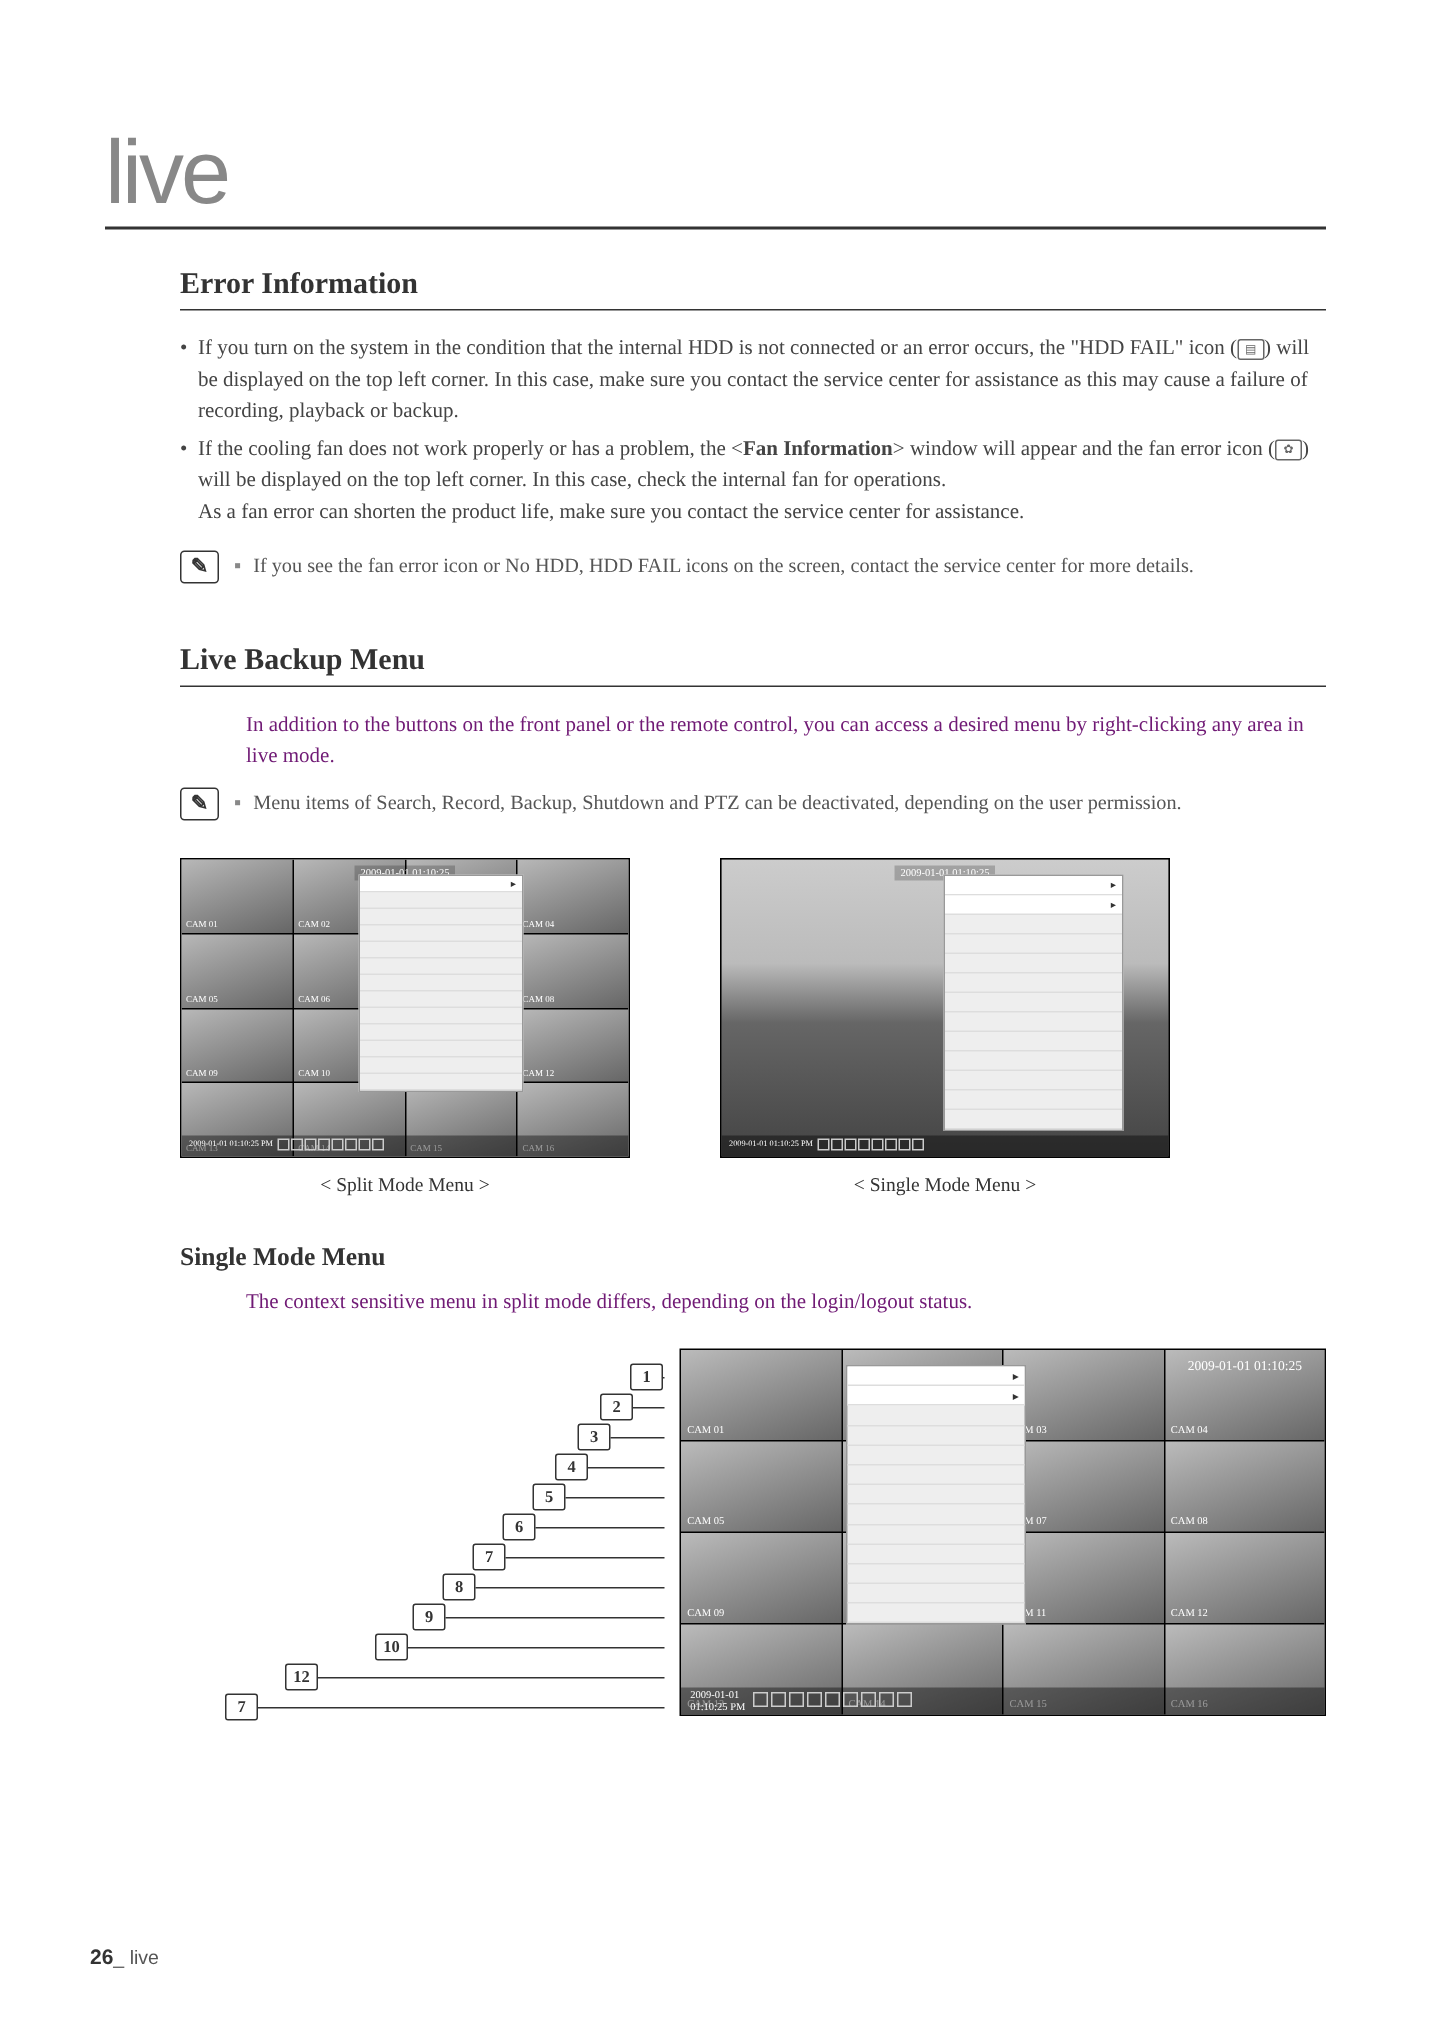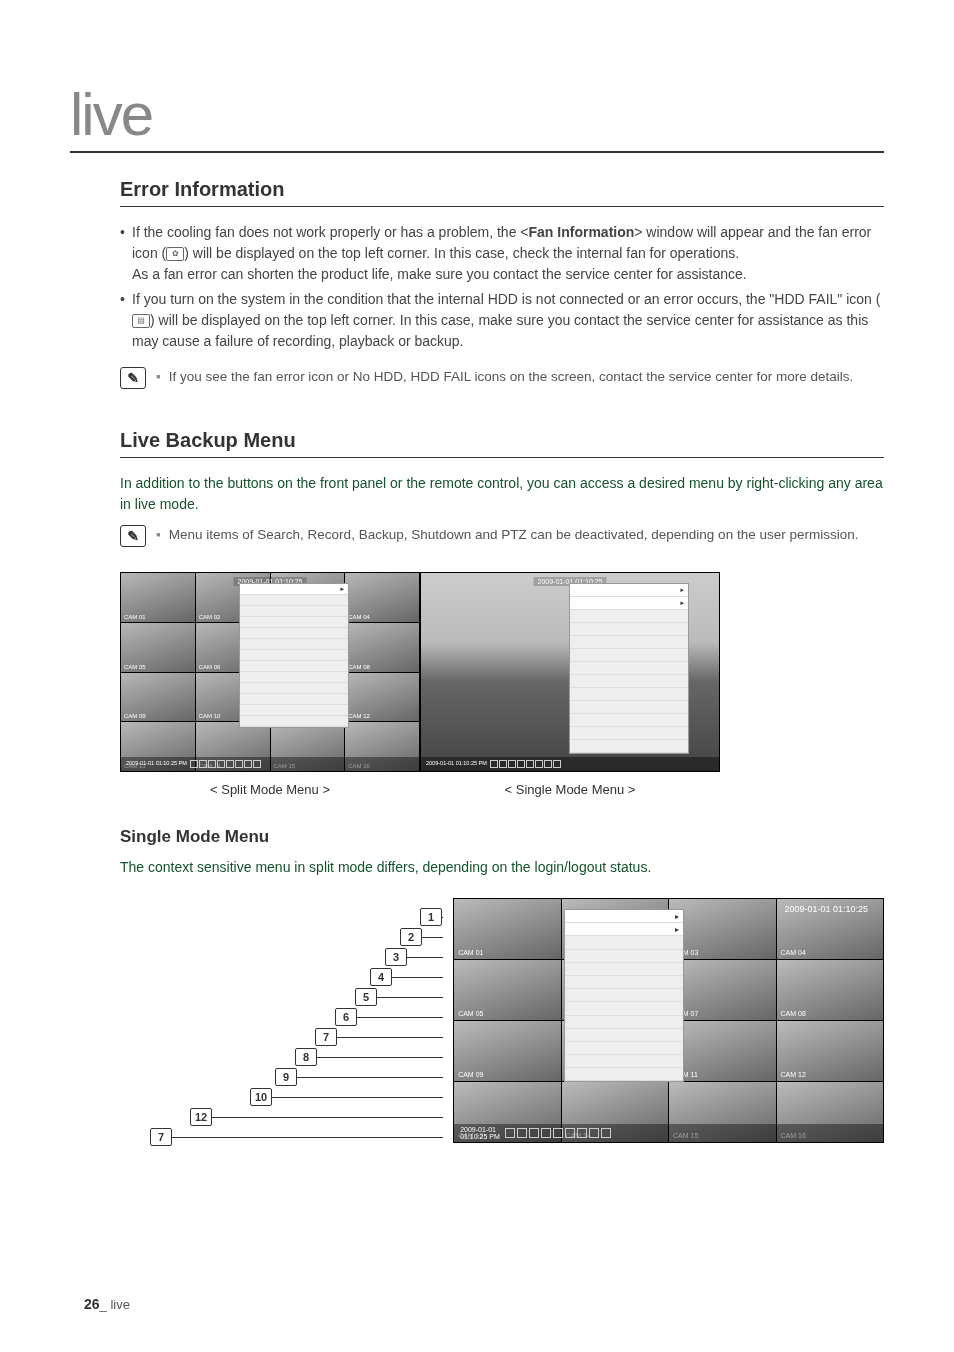--- a/index.html
+++ b/index.html
@@ -24,20 +24,21 @@
       margin-bottom: 2px;
       font-family: "Helvetica Neue", Arial, sans-serif;
     }
     .hr-thick {
       border: none;
       border-top: 2px solid #333;
       margin-bottom: 25px;
     }
     .content-indent {
       margin-left: 50px;
+      font-family: Liberation Serif, serif;
     }
     h2 {
       font-size: 20px;
       font-weight: 700;
       color: #333;
       margin-bottom: 5px;
     }
     .hr-section {
       border: none;
       border-top: 1px solid #333;
@@ -94,25 +95,27 @@
       align-items: flex-start;
       gap: 8px;
     }
     .note-bullet {
       color: #888;
       flex-shrink: 0;
     }
     p.body {
       font-size: 14px;
       line-height: 1.5;
-      color: #14532d;
+      color: #701a75;
       margin-bottom: 6px;
+      margin-left: 44px;
     }
     .screenshots-row {
       display: flex;
+      gap: 60px;
       margin: 25px 0 0 0;
     }
     .shot-col {
       display: flex;
       flex-direction: column;
       align-items: center;
     }
     .shot {
       width: 300px;
       height: 200px;
@@ -295,21 +298,21 @@
     .big-top-time {
       position: absolute;
       top: 5px;
       right: 15px;
       font-size: 9px;
       color: #fff;
     }
     .footer {
       position: absolute;
       bottom: 40px;
-      left: 84px;
+      left: 60px;
       font-size: 13px;
       color: #555;
     }
     .footer b {
       color: #333;
       font-size: 14px;
     }
     .inline-icon {
       display: inline-block;
       width: 18px;
@@ -353,25 +356,25 @@
 <div class="page-title">live</div>
 <hr class="hr-thick">
 
 <div class="content-indent">
 
   <h2>Error Information</h2>
   <hr class="hr-section">
 
   <ul class="bullets">
     <li>
+      If you turn on the system in the condition that the internal HDD is not connected or an error occurs, the "HDD FAIL" icon (<span class="inline-icon">▤</span>) will be displayed on the top left corner. In this case, make sure you contact the service center for assistance as this may cause a failure of recording, playback or backup.
+    </li>
+    <li>
       If the cooling fan does not work properly or has a problem, the &lt;<span class="bold">Fan Information</span>&gt; window will appear and the fan error icon (<span class="inline-icon">✿</span>) will be displayed on the top left corner. In this case, check the internal fan for operations.<br>
       As a fan error can shorten the product life, make sure you contact the service center for assistance.
-    </li>
-    <li>
-      If you turn on the system in the condition that the internal HDD is not connected or an error occurs, the "HDD FAIL" icon (<span class="inline-icon">▤</span>) will be displayed on the top left corner. In this case, make sure you contact the service center for assistance as this may cause a failure of recording, playback or backup.
     </li>
   </ul>
 
   <div class="note-row">
     <div class="note-icon"></div>
     <div class="note-text">
       <span class="note-bullet">▪</span>
       <span>If you see the fan error icon or No HDD, HDD FAIL icons on the screen, contact the service center for more details.</span>
     </div>
   </div>

